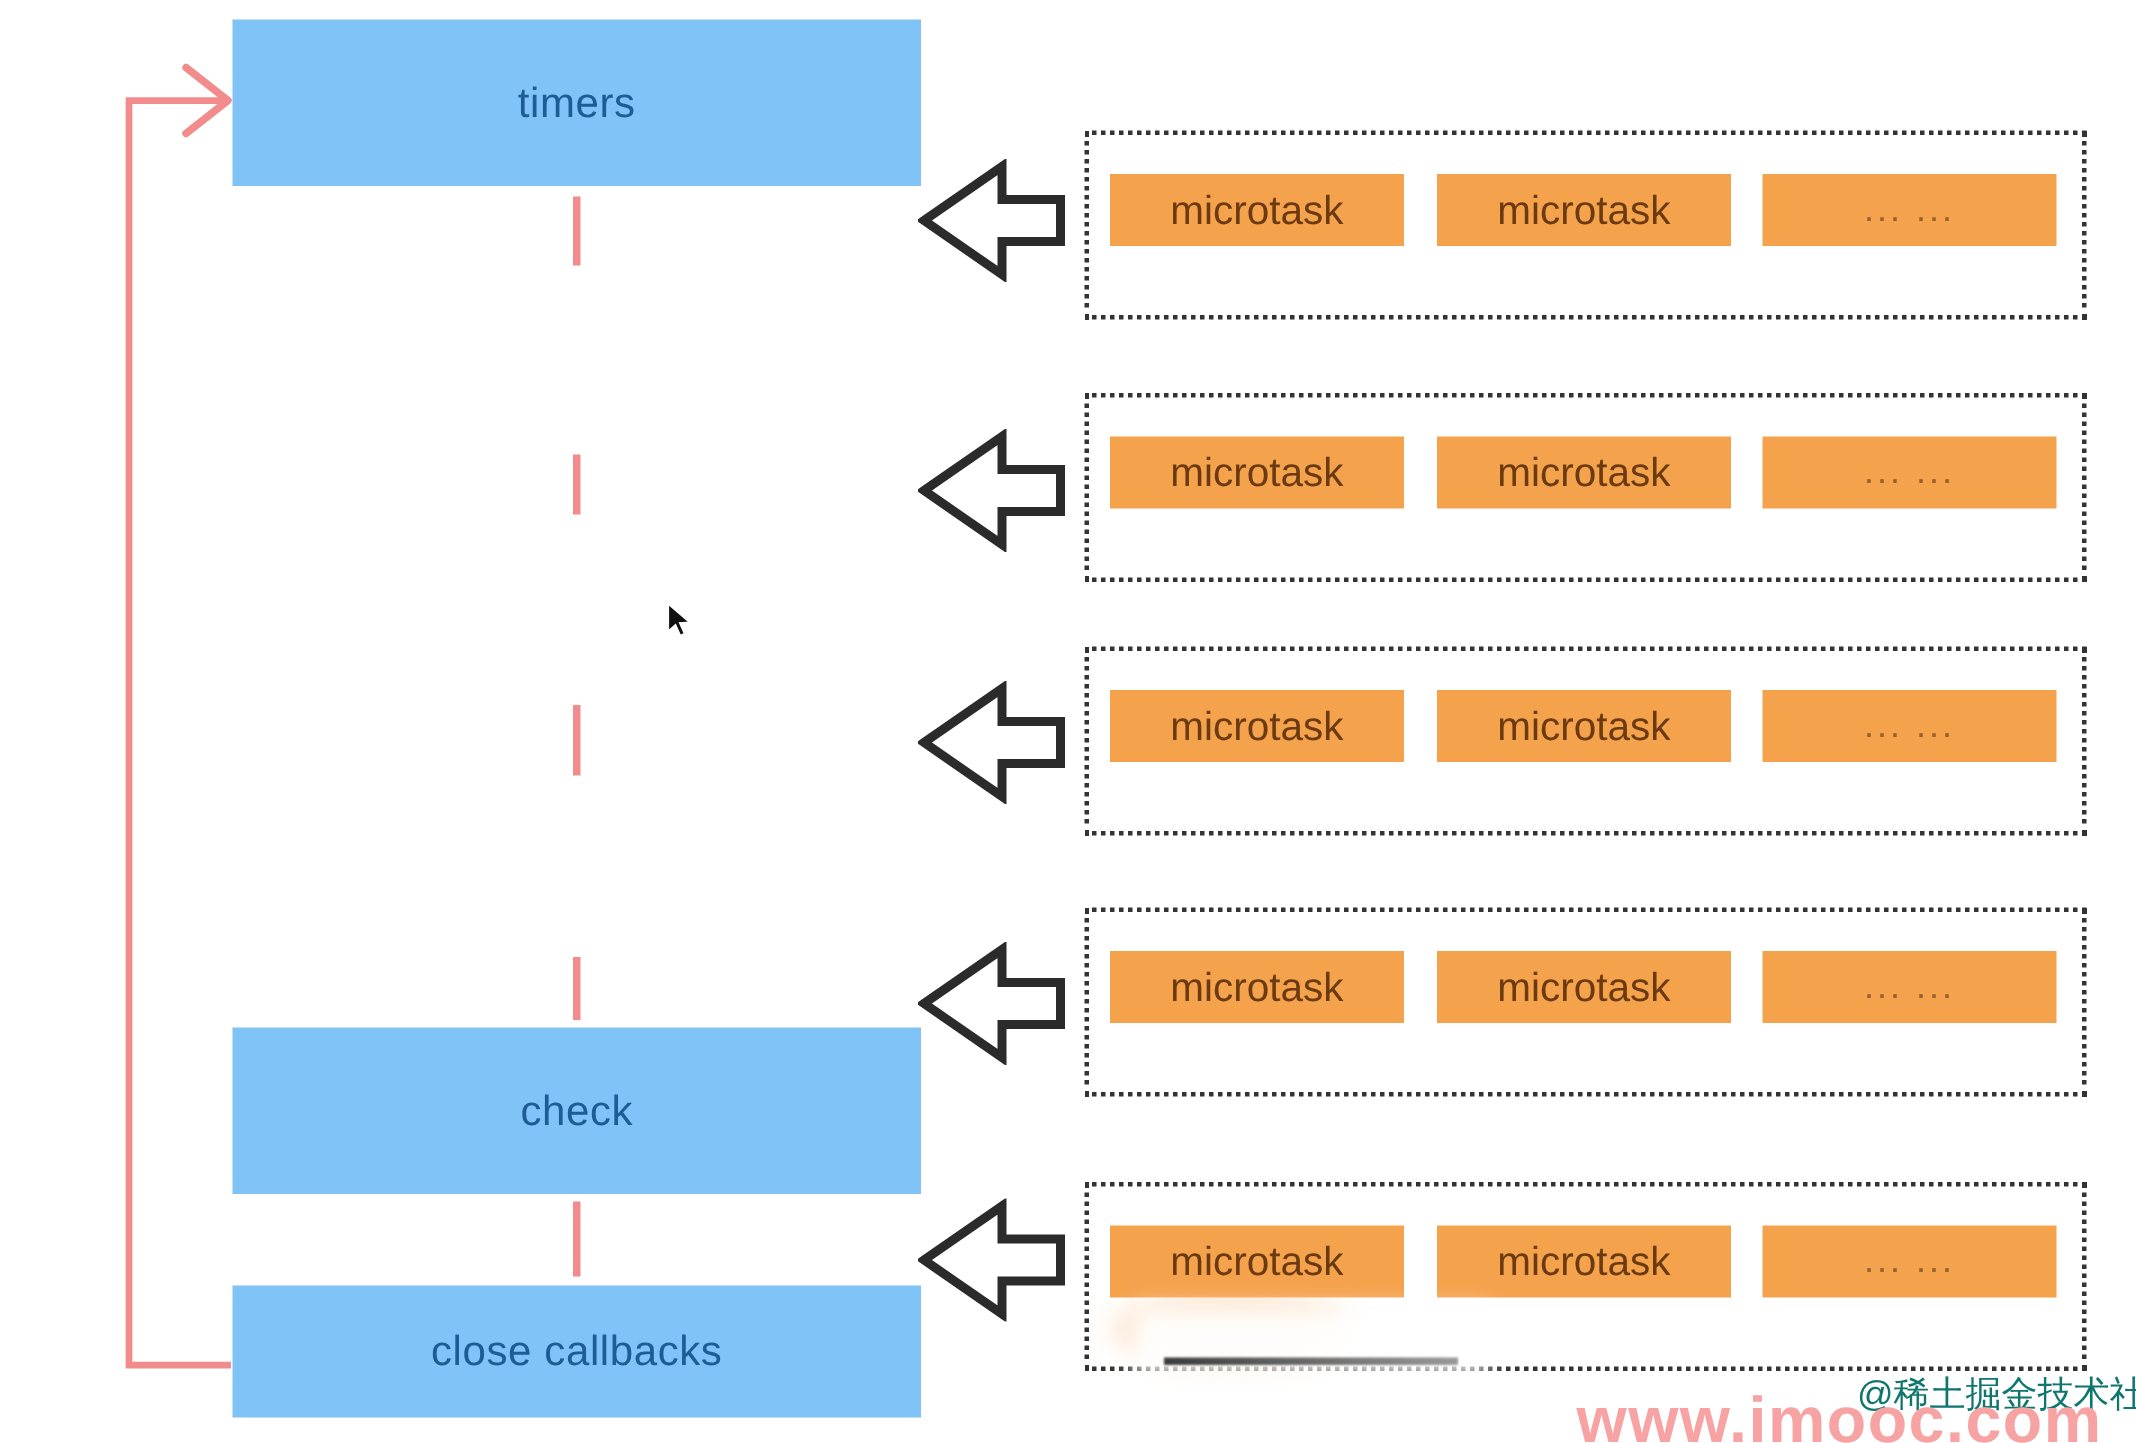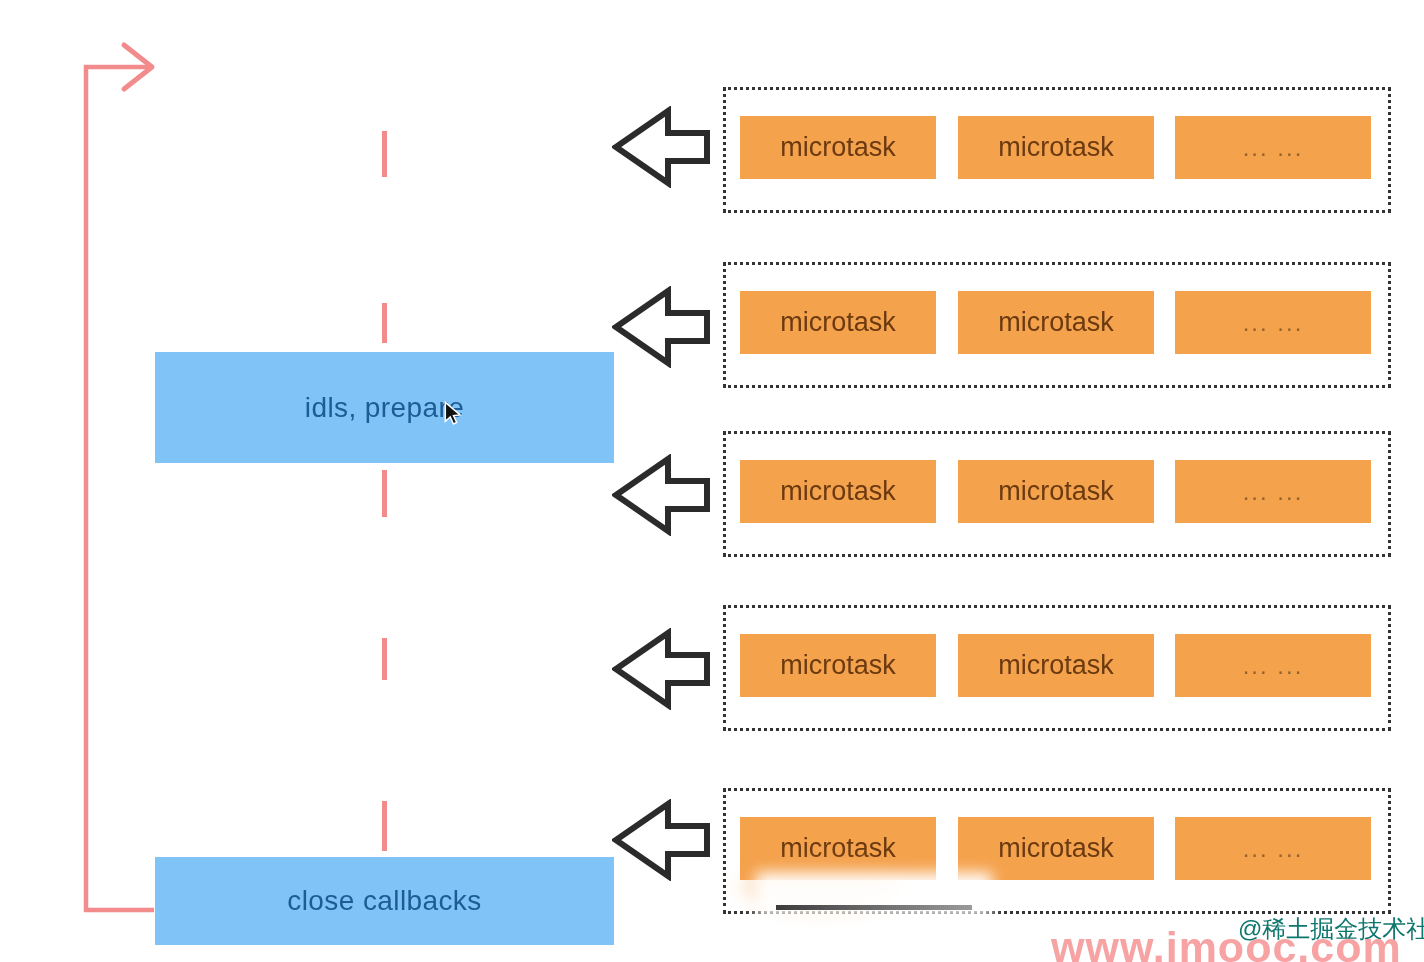--- a/index.html
+++ b/index.html
@@ -24,21 +24,21 @@
   
   .bArrow{position:absolute;left:612px;width:100px;height:82px;}
   .a1{top:106px}.a2{top:286px}.a3{top:454px}.a4{top:628px}.a5{top:799px}
   
   .group{
     position:absolute;left:723px;width:668px;height:126px;
     border:3px dotted #333;box-sizing:border-box;background:#fff;
   }
   .g1{top:87px}.g2{top:262px}.g3{top:431px}.g4{top:605px}.g5{top:788px}
   .task{
-    position:absolute;top:26px;width:196px;height:63px;background:#f5a24d;
+    position:absolute;top:26px;width:196px;height:48px;background:#f5a24d;
     display:flex;align-items:center;justify-content:center;
     color:#6b3a10;font-size:27px;
   }
   .t1{left:14px}.t2{left:232px}.t3{left:449px}
   .task.more{color:#95622d;font-size:24px;letter-spacing:2px;}
   
   .smudge-white{position:absolute;left:756px;top:872px;width:236px;height:44px;
     background:rgba(255,255,255,.92);filter:blur(7px);}
   .smudge-warm{position:absolute;left:742px;top:862px;width:160px;height:48px;
     background:rgba(246,168,88,.35);filter:blur(9px);border-radius:50%;}
@@ -55,21 +55,22 @@
 </head>
 <body>
 
 <div id="canvas">
 
   <svg class="loop" width="180" height="930" viewBox="0 0 180 930">
     <path d="M148,67 L86,67 L86,910 L154,910" fill="none" stroke="#f28b8b" stroke-width="4.5"></path>
     <path d="M124,45 L152,67 L124,89" fill="none" stroke="#f28b8b" stroke-width="5" stroke-linecap="round" stroke-linejoin="round"></path>
   </svg>
 
-  <div class="phase p3">idls, prepare</div>
+  <div class="phase p1">timers</div>
+  <div class="phase p5">check</div>
   <div class="phase p6">close callbacks</div>
 
   <div class="conn c1"></div>
   <div class="conn c2"></div>
   <div class="conn c3"></div>
   <div class="conn c4"></div>
   <div class="conn c5"></div>
 
   <svg class="bArrow a1" viewBox="0 0 100 82">
     <polygon points="4,41 56,5 56,27 95,27 95,55 56,55 56,77" fill="#fff" stroke="#2b2b2b" stroke-width="6"></polygon>

